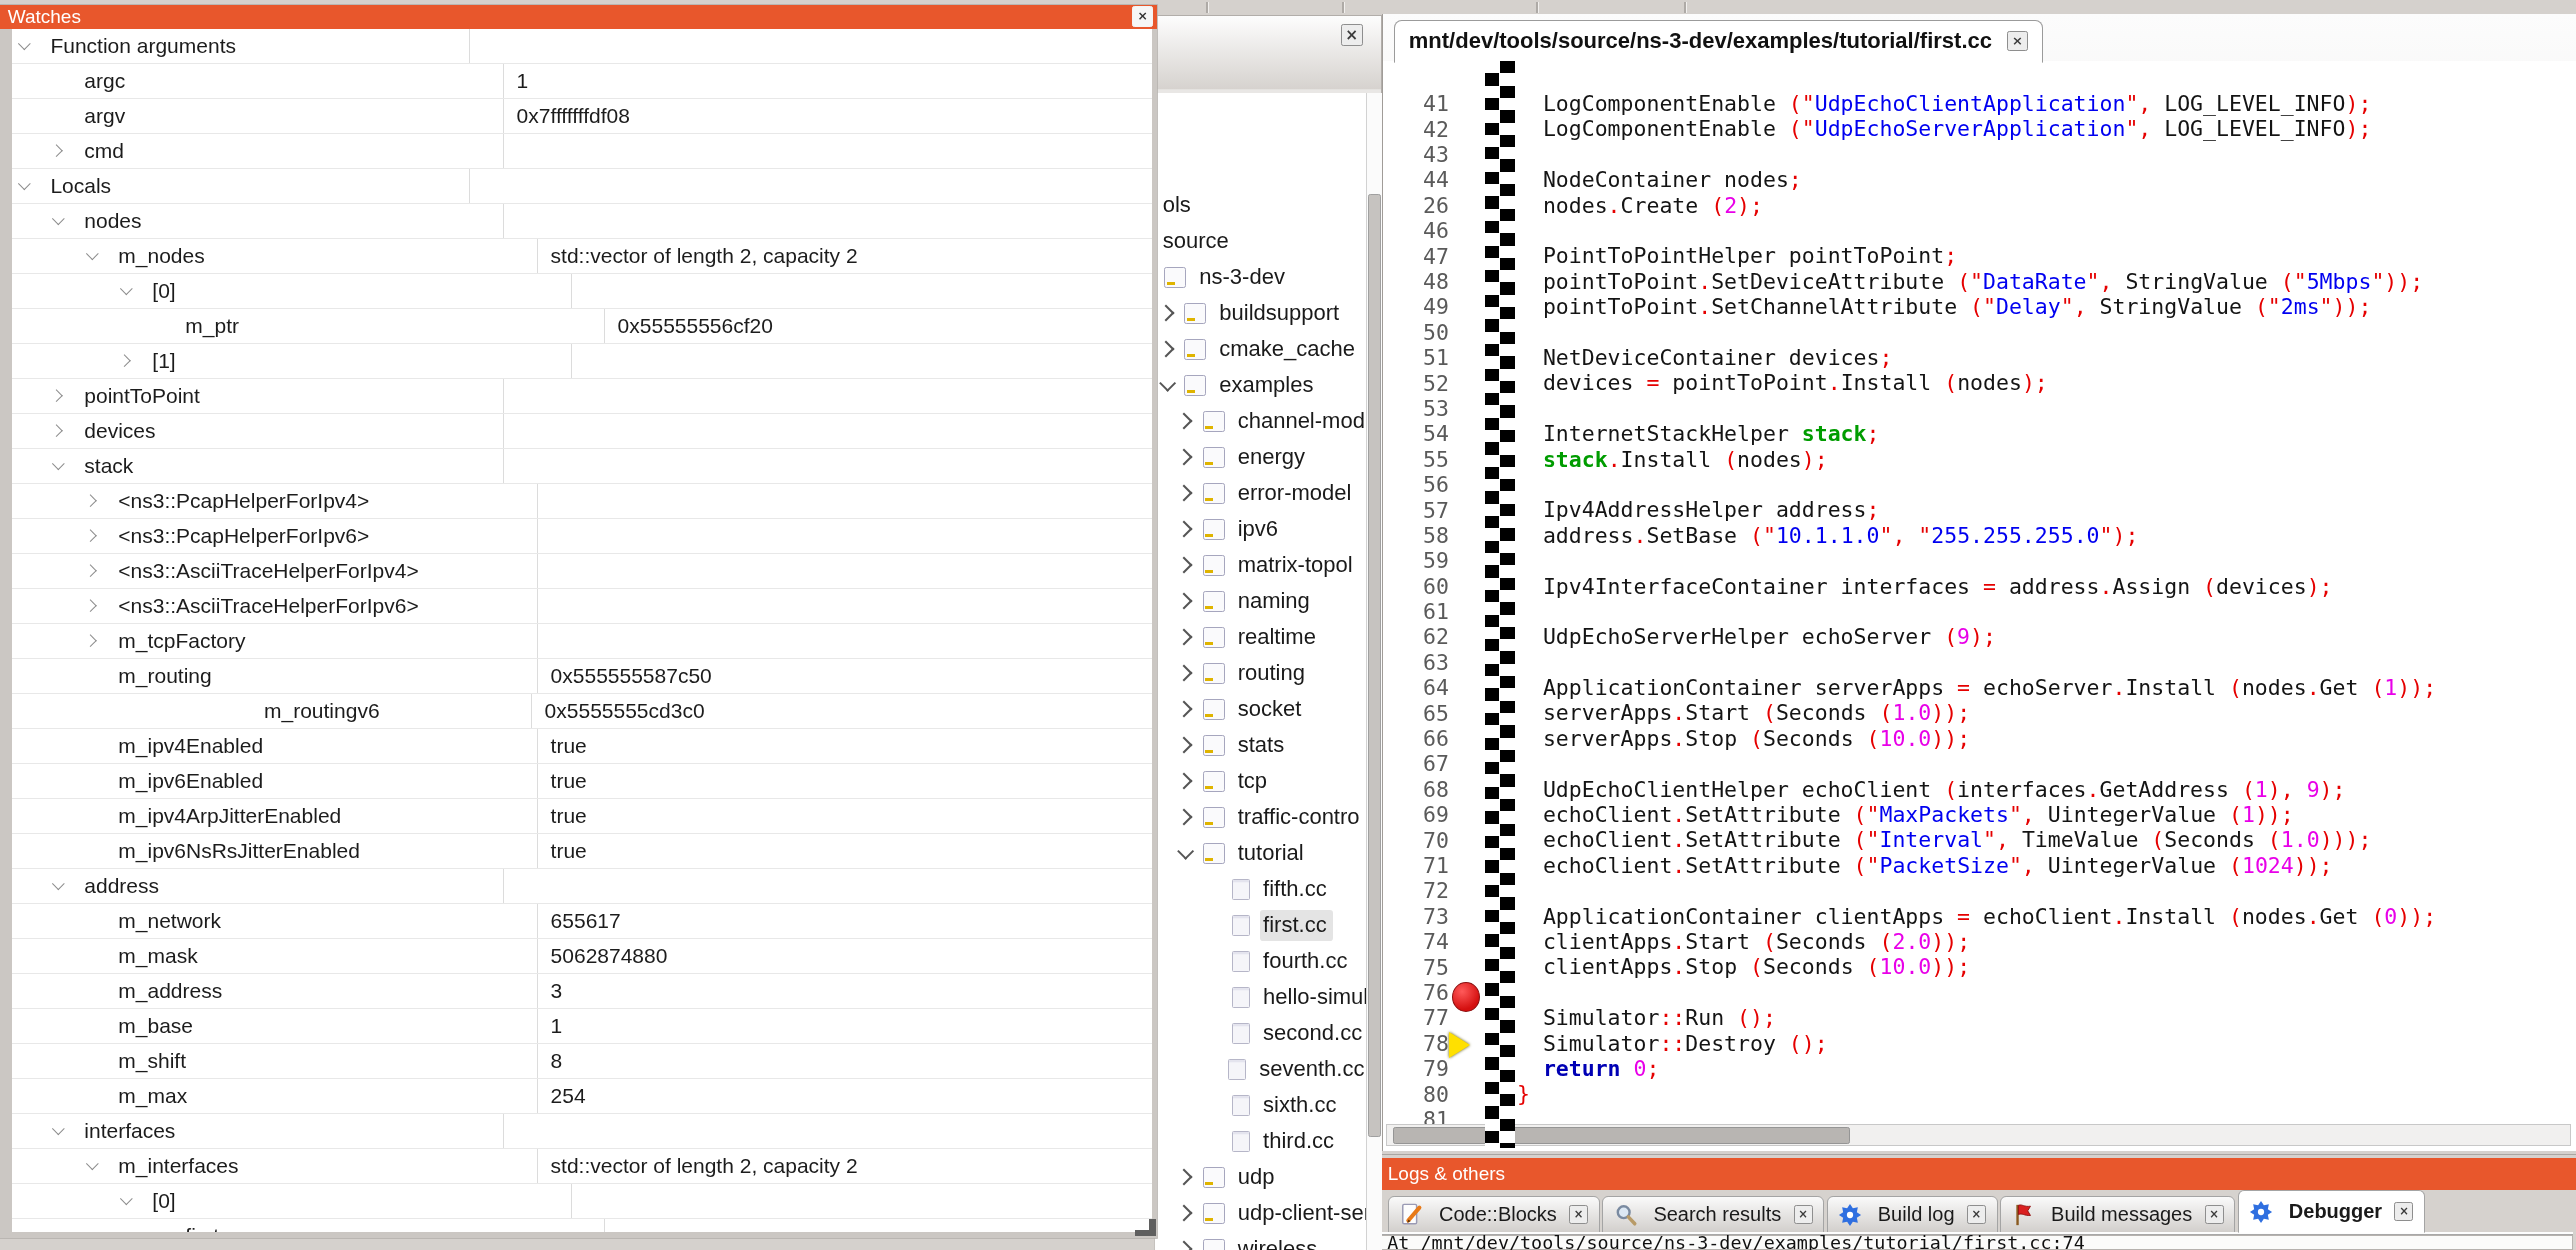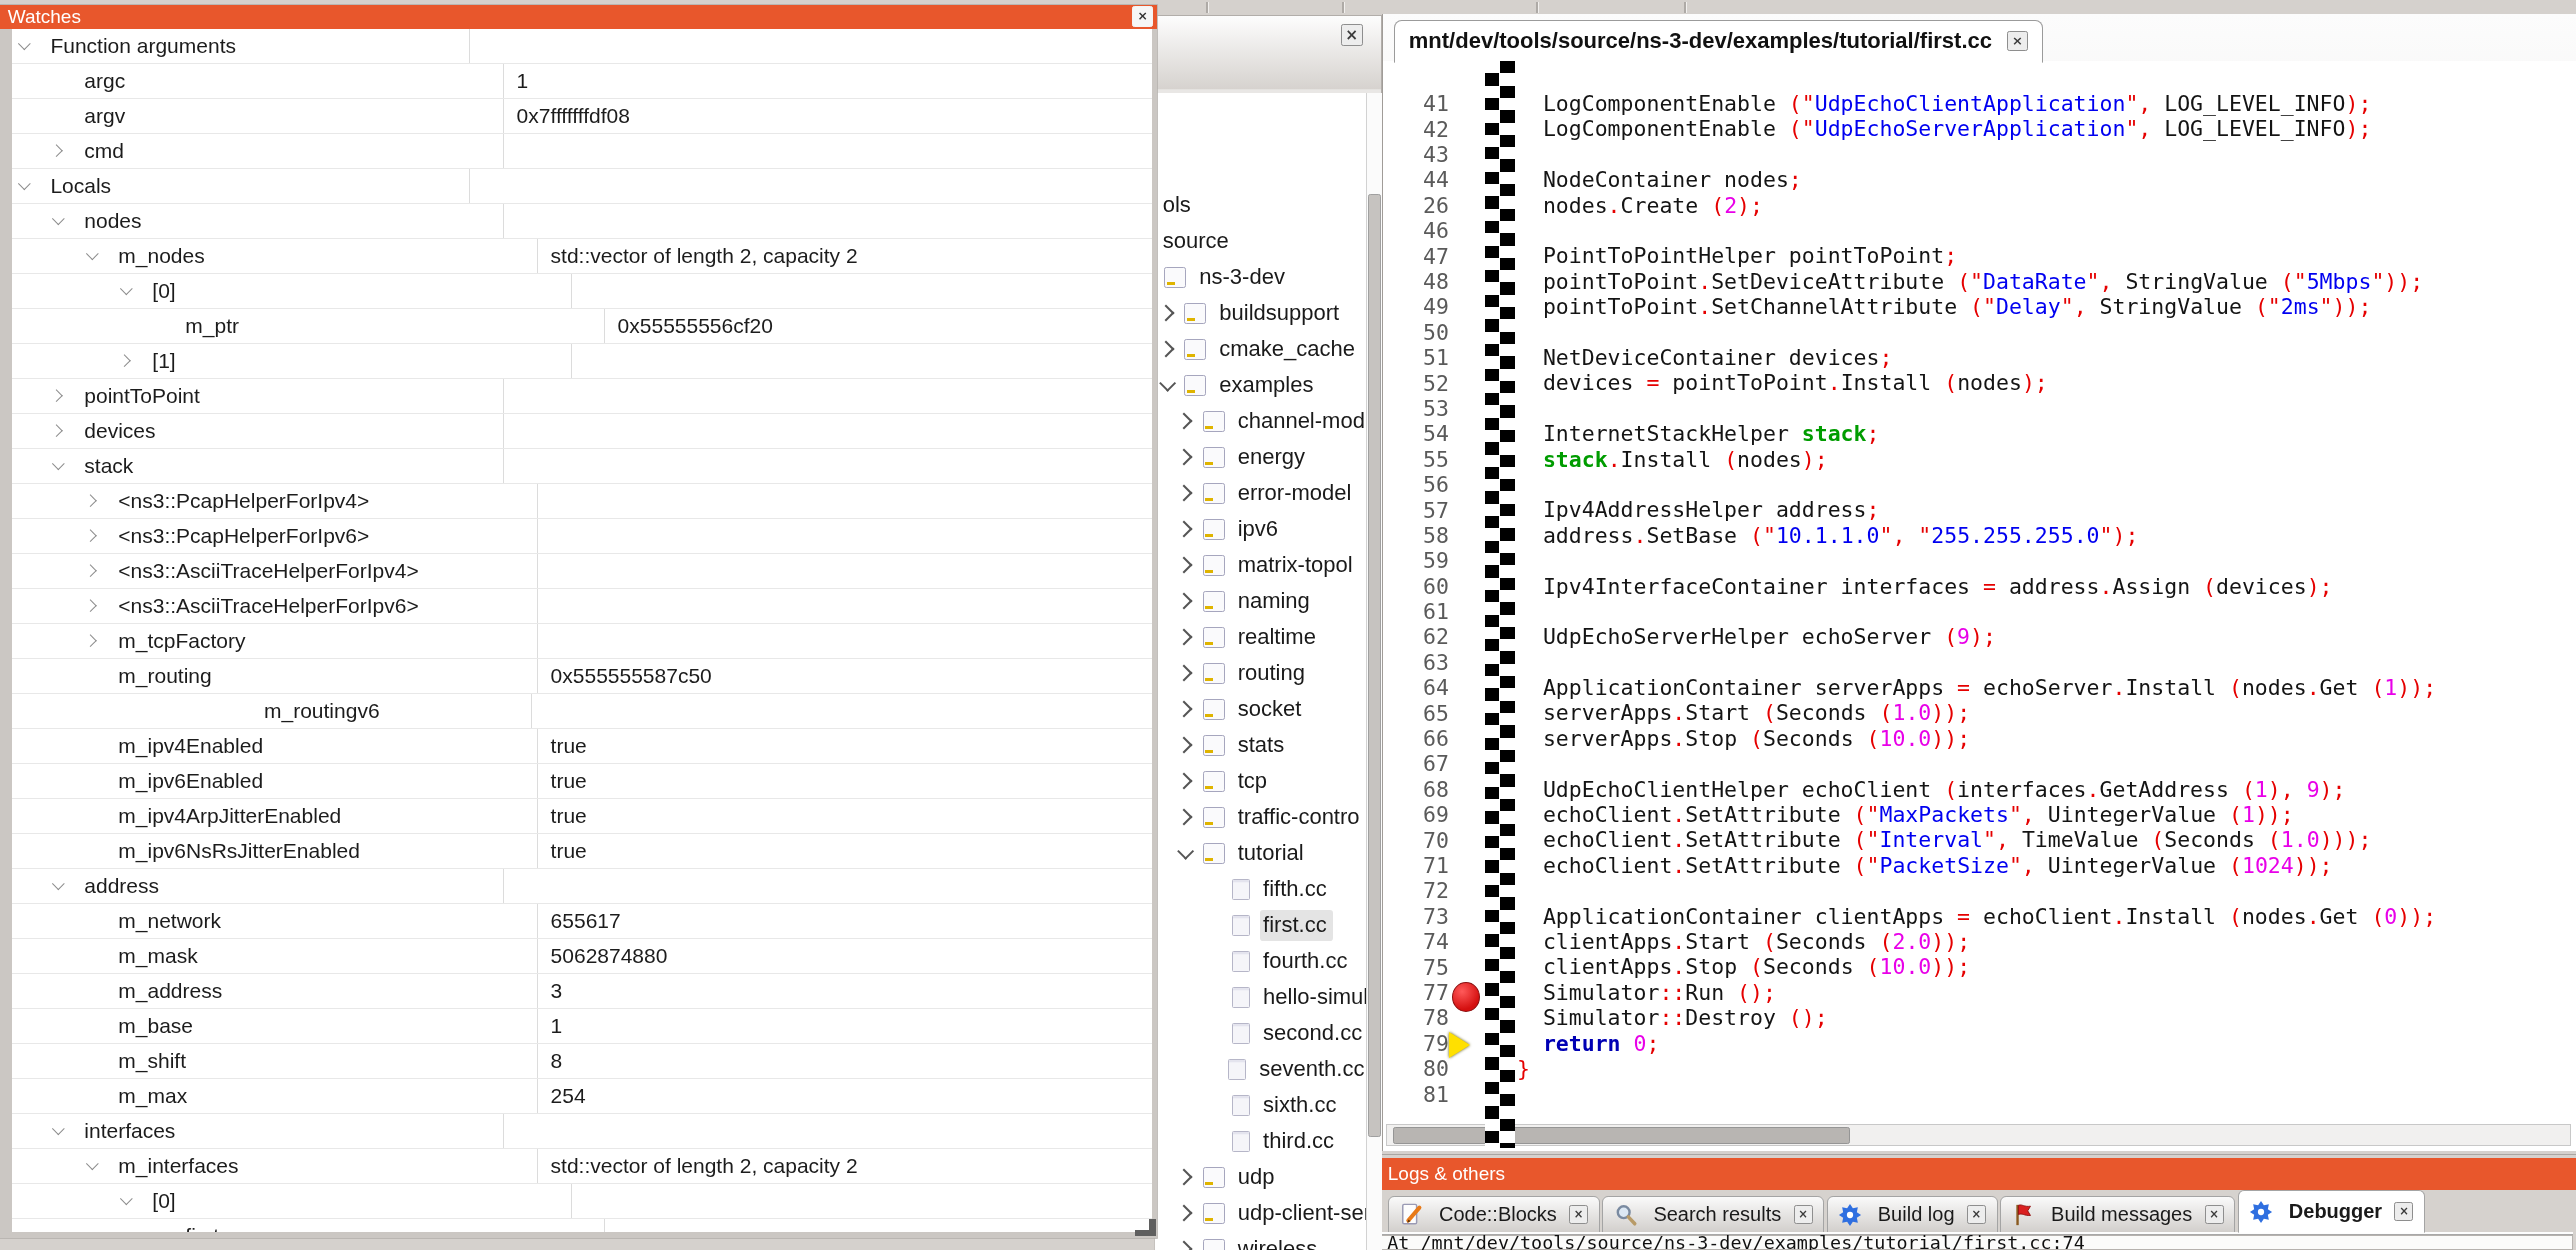--- a/index.html
+++ b/index.html
@@ -373,20 +373,21 @@
         <div class="c-line"><span class="c-num">66</span><span class="c-sp"></span><pre class="c-text"><span class="c-p">  serverApps</span><span class="c-r">.</span><span class="c-p">Stop </span><span class="c-r">(</span><span class="c-p">Seconds </span><span class="c-r">(</span><span class="c-n">10.0</span><span class="c-r">));</span></pre></div>
         <div class="c-line"><span class="c-num">67</span><span class="c-sp"></span><pre class="c-text"></pre></div>
         <div class="c-line"><span class="c-num">68</span><span class="c-sp"></span><pre class="c-text"><span class="c-p">  UdpEchoClientHelper echoClient </span><span class="c-r">(</span><span class="c-p">interfaces</span><span class="c-r">.</span><span class="c-p">GetAddress </span><span class="c-r">(</span><span class="c-n">1</span><span class="c-r">), </span><span class="c-n">9</span><span class="c-r">);</span></pre></div>
         <div class="c-line"><span class="c-num">69</span><span class="c-sp"></span><pre class="c-text"><span class="c-p">  echoClient</span><span class="c-r">.</span><span class="c-p">SetAttribute </span><span class="c-r">("</span><span class="c-s">MaxPackets</span><span class="c-r">", </span><span class="c-p">UintegerValue </span><span class="c-r">(</span><span class="c-n">1</span><span class="c-r">));</span></pre></div>
         <div class="c-line"><span class="c-num">70</span><span class="c-sp"></span><pre class="c-text"><span class="c-p">  echoClient</span><span class="c-r">.</span><span class="c-p">SetAttribute </span><span class="c-r">("</span><span class="c-s">Interval</span><span class="c-r">", </span><span class="c-p">TimeValue </span><span class="c-r">(</span><span class="c-p">Seconds </span><span class="c-r">(</span><span class="c-n">1.0</span><span class="c-r">)));</span></pre></div>
         <div class="c-line"><span class="c-num">71</span><span class="c-sp"></span><pre class="c-text"><span class="c-p">  echoClient</span><span class="c-r">.</span><span class="c-p">SetAttribute </span><span class="c-r">("</span><span class="c-s">PacketSize</span><span class="c-r">", </span><span class="c-p">UintegerValue </span><span class="c-r">(</span><span class="c-n">1024</span><span class="c-r">));</span></pre></div>
         <div class="c-line"><span class="c-num">72</span><span class="c-sp"></span><pre class="c-text"></pre></div>
         <div class="c-line"><span class="c-num">73</span><span class="c-sp"></span><pre class="c-text"><span class="c-p">  ApplicationContainer clientApps </span><span class="c-r">= </span><span class="c-p">echoClient</span><span class="c-r">.</span><span class="c-p">Install </span><span class="c-r">(</span><span class="c-p">nodes</span><span class="c-r">.</span><span class="c-p">Get </span><span class="c-r">(</span><span class="c-n">0</span><span class="c-r">));</span></pre></div>
         <div class="c-line"><span class="c-num">74</span><span class="c-sp"></span><pre class="c-text"><span class="c-p">  clientApps</span><span class="c-r">.</span><span class="c-p">Start </span><span class="c-r">(</span><span class="c-p">Seconds </span><span class="c-r">(</span><span class="c-n">2.0</span><span class="c-r">));</span></pre></div>
         <div class="c-line"><span class="c-num">75</span><span class="c-sp"></span><pre class="c-text"><span class="c-p">  clientApps</span><span class="c-r">.</span><span class="c-p">Stop </span><span class="c-r">(</span><span class="c-p">Seconds </span><span class="c-r">(</span><span class="c-n">10.0</span><span class="c-r">));</span></pre></div>
+        <div class="c-line"><span class="c-num">76</span><span class="c-sp"></span><pre class="c-text"></pre></div>
         <div class="c-line"><span class="c-num">77</span><span class="c-sp"></span><pre class="c-text"><span class="c-p">  Simulator</span><span class="c-r">::</span><span class="c-p">Run </span><span class="c-r">();</span></pre></div>
         <div class="c-line"><span class="c-num">78</span><span class="c-sp"></span><pre class="c-text"><span class="c-p">  Simulator</span><span class="c-r">::</span><span class="c-p">Destroy </span><span class="c-r">();</span></pre></div>
         <div class="c-line"><span class="c-num">79</span><span class="c-sp"></span><pre class="c-text"><span class="c-p">  </span><span class="c-k">return </span><span class="c-n">0</span><span class="c-r">;</span></pre></div>
         <div class="c-line"><span class="c-num">80</span><span class="c-sp"></span><pre class="c-text"><span class="c-r">}</span></pre></div>
         <div class="c-line"><span class="c-num">81</span><span class="c-sp"></span><pre class="c-text"></pre></div>
       </div>
     <div class="checker"></div>
     <div class="bp-marker" id="bp-marker" style="top: 921px;"></div>
     <div class="cur-arrow" id="cur-arrow" style="top: 971px;"></div>
     <div class="hscroll">
@@ -599,20 +600,23 @@
           <span class="w-label">m_routing</span>
         </div>
         <div class="w-val">
           <span class="w-vtext">0x555555587c50</span>
         </div>
       </div>
       <div class="w-row">
         <div class="w-name" style="padding-left: 68px; justify-content: center;">
           <span class="chev-slot"></span>
           <span class="w-label">m_routingv6</span>
+        </div>
+        <div class="w-val">
+          <span class="w-vtext">0x5555555cd3c0</span>
         </div>
       </div>
       <div class="w-row">
         <div class="w-name" style="padding-left: 74px;">
           <span class="chev-slot"></span>
           <span class="w-label">m_ipv4Enabled</span>
         </div>
         <div class="w-val">
           <span class="w-vtext">true</span>
         </div>

